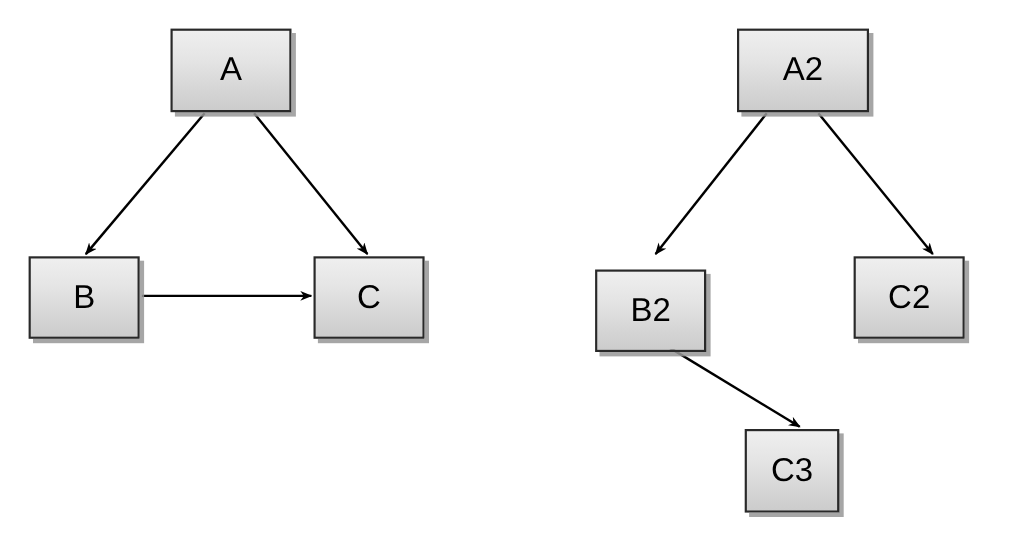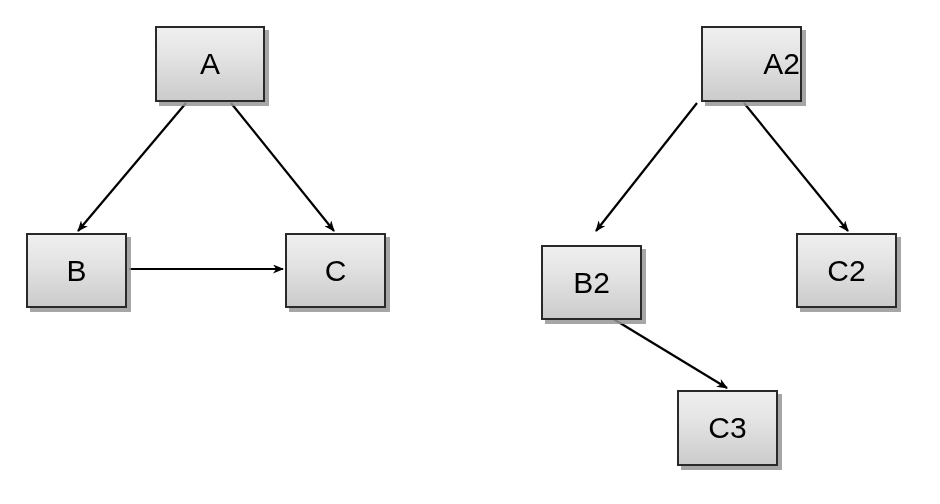--- a/index.html
+++ b/index.html
@@ -68,27 +68,27 @@
   <div id="nodes-group">
       <div class="node" style="left: 155px; top: 26px; width: 110px; height: 76px;">
         <span class="node-label">A</span>
       </div>
       <div class="node" style="left: 26px; top: 233px; width: 101px; height: 75px;">
         <span class="node-label">B</span>
       </div>
       <div class="node" style="left: 285px; top: 233px; width: 101px; height: 75px;">
         <span class="node-label">C</span>
       </div>
-      <div class="node" style="left: 701px; top: 26px; width: 101px; height: 76px; justify-content: flex-end;">
+      <div class="node" style="left: 670px; top: 26px; width: 120px; height: 76px;">
         <span class="node-label">A2</span>
       </div>
       <div class="node" style="left: 541px; top: 233px; width: 101px; height: 75px; margin-top: 12px;">
         <span class="node-label">B2</span>
       </div>
-      <div class="node" style="left: 796px; top: 233px; width: 101px; height: 75px;">
+      <div class="node" style="left: 776px; top: 233px; width: 101px; height: 75px;">
         <span class="node-label">C2</span>
       </div>
-      <div class="node" style="left: 677px; top: 390px; width: 101px; height: 76px;">
+      <div class="node" style="left: 677px; top: 390px; width: 86px; height: 76px;">
         <span class="node-label">C3</span>
       </div>
     </div>
 
 </div>
 
 </body></html>

